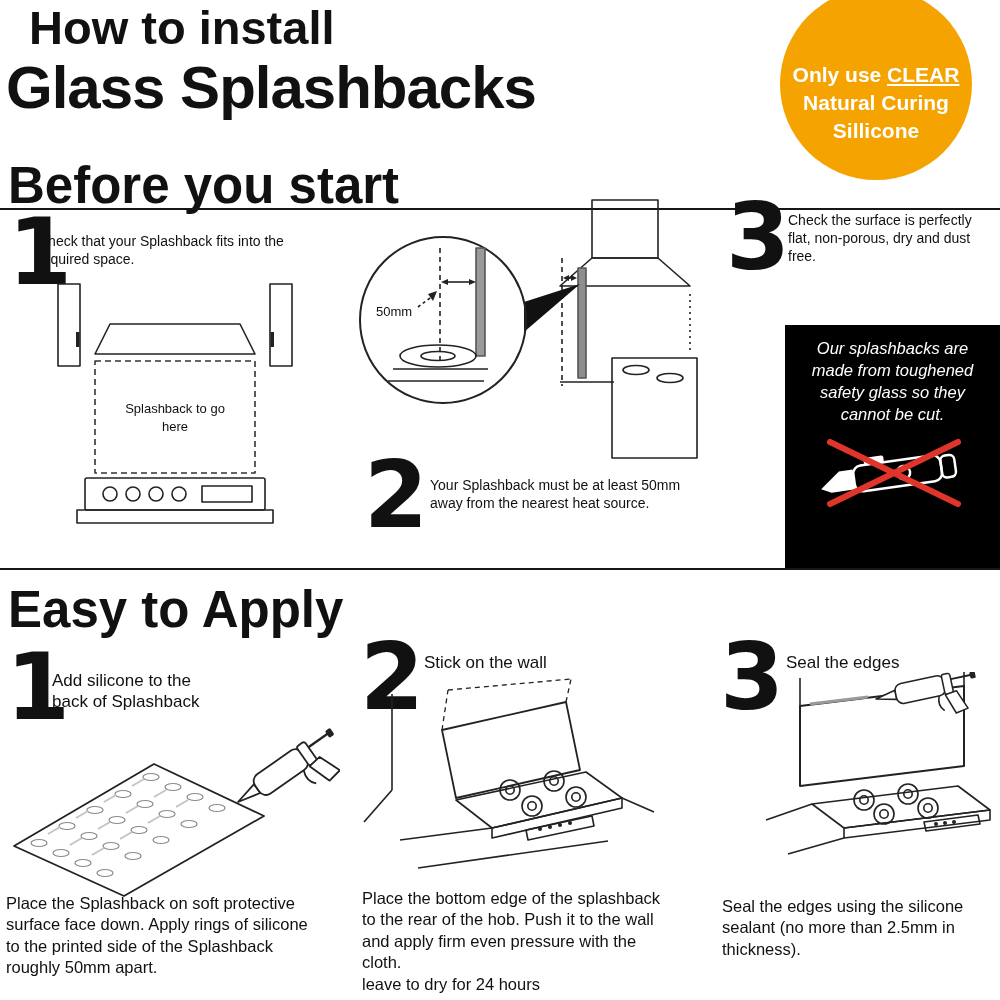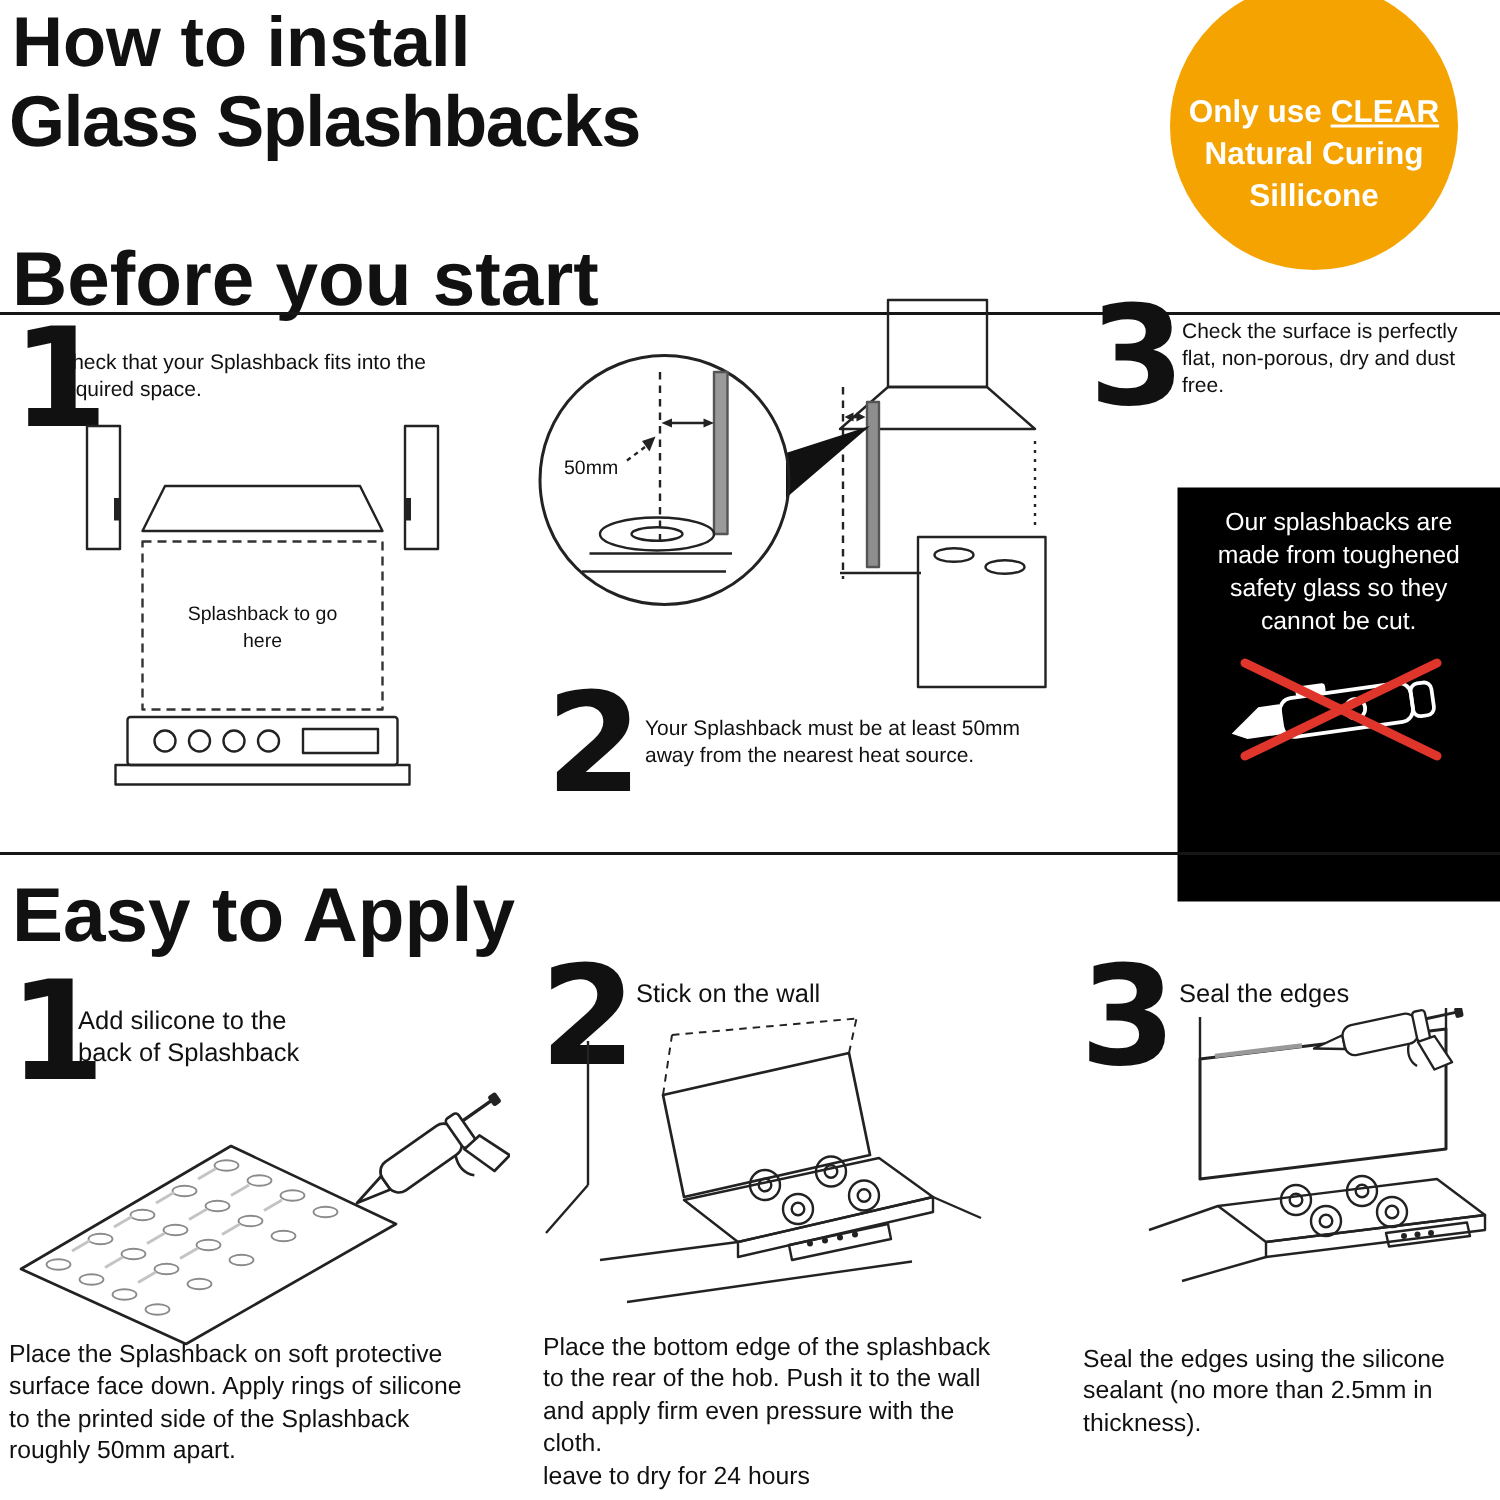--- a/index.html
+++ b/index.html
@@ -1,20 +1,20 @@
 <!DOCTYPE html>
 <html><head>
 <meta charset="utf-8">
 <style>
   html,body{margin:0;padding:0;}
   body{width:1000px;height:1000px;background:#fff;color:#111;font-family:"Liberation Sans",sans-serif;}
   #canvas{position:relative;width:1000px;height:1000px;overflow:hidden;background:#fff;}
   .abs{position:absolute;}
-  .title1{font-size:47px;font-weight:800;line-height:1;letter-spacing:0;}
-  .title2{font-size:48px;font-weight:800;line-height:1;letter-spacing:-1px;}
+  .title1{font-size:47px;font-weight:800;line-height:1;letter-spacing:0;margin-left:21px;}
+  .title2{font-size:60px;font-weight:800;line-height:1;letter-spacing:-1px;}
   .badge{width:192px;height:192px;border-radius:50%;background:#F5A300;color:#fff;display:flex;flex-direction:column;align-items:center;justify-content:center;text-align:center;font-weight:700;font-size:21px;line-height:1.32;padding-top:38px;box-sizing:border-box;}
   .u{text-decoration:underline;text-underline-offset:2px;}
   .section-heading{font-size:51px;font-weight:800;line-height:1;}
   .rule{height:2px;background:#161616;width:1000px;}
   .num{font-size:92px;font-weight:800;line-height:1;letter-spacing:-3px;font-family:"DejaVu Sans",sans-serif;}
   .step-text{font-size:14px;line-height:1.28;}
   .step-title{font-size:17px;line-height:1.25;}
   .caption{font-size:16.5px;line-height:1.3;white-space:pre-line;}
   .diagram-label{font-size:13px;line-height:1.35;text-align:center;}
   .warning{background:#000;color:#fff;text-align:center;padding:13px 10px 4px;box-sizing:border-box;}
@@ -121,21 +121,21 @@
       <text x="38" y="120" font-size="13" fill="#111" stroke="none">50mm</text>
     </g>
   </svg>
 
   <div class="abs num" style="left:364px;top:450px;">2</div>
   <div class="abs step-text" style="left:430px;top:477px;width:252px;">Your Splashback must be at least 50mm away from the nearest heat source.</div>
 
   <div class="abs num" style="left:726px;top:192px;">3</div>
   <div class="abs step-text" style="left:788px;top:212px;width:190px;">Check the surface is perfectly flat, non-porous, dry and dust free.</div>
 
-  <div class="abs warning" style="left:785px;top:325px;width:215px;height:276px;">
+  <div class="abs warning" style="left:785px;top:325px;width:215px;height:244px;font-style:italic;">
     <div class="warning-text">Our splashbacks are made from toughened safety glass so they cannot be cut.</div>
     <svg width="170" height="78" viewBox="0 0 170 78" style="margin:8px auto 0;">
       <g transform="rotate(-8 85 42)" stroke="#fff" stroke-width="2.5" fill="none" stroke-linejoin="round">
         <polygon points="12,45 32,30 46,30 46,50 22,50" fill="#fff" stroke="none"></polygon>
         <rect x="46" y="27" width="88" height="26" rx="8"></rect>
         <rect x="134" y="29" width="14" height="22" rx="5"></rect>
         <circle cx="96" cy="40" r="6.5"></circle>
         <rect x="58" y="20" width="20" height="7" rx="2" fill="#fff" stroke="none"></rect>
       </g>
       <g stroke="#E0352B" stroke-width="6" stroke-linecap="round">

